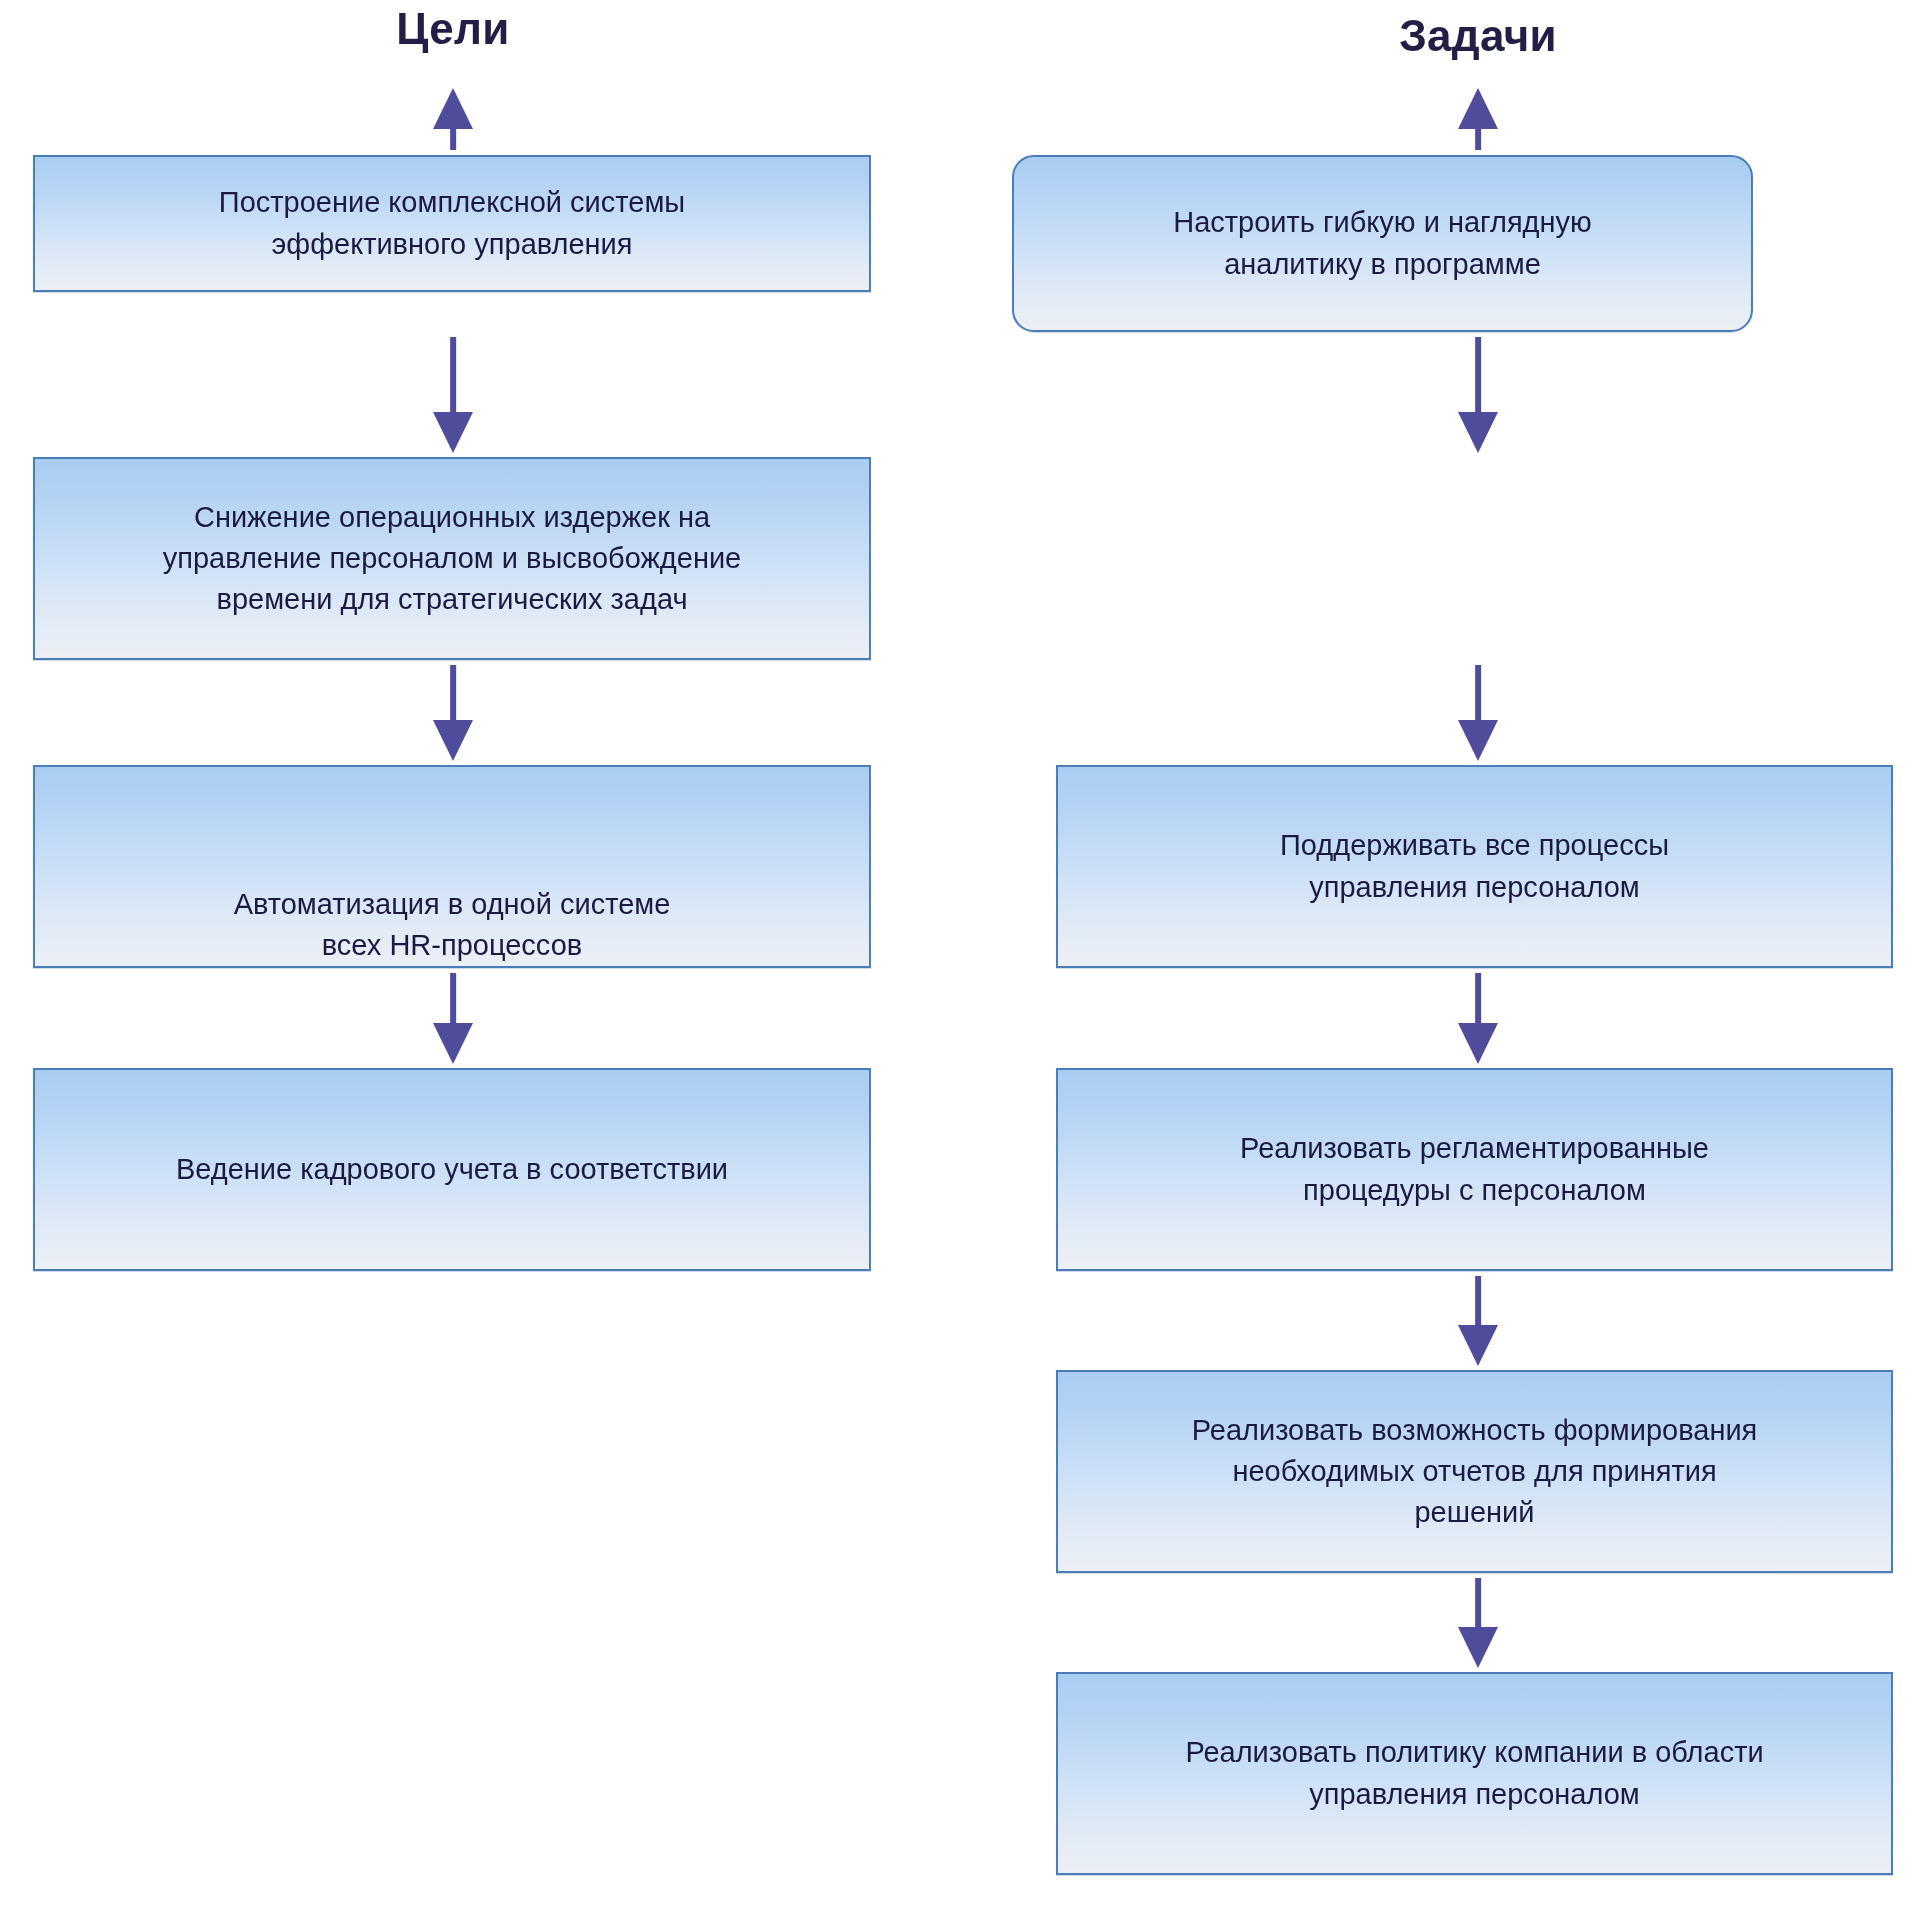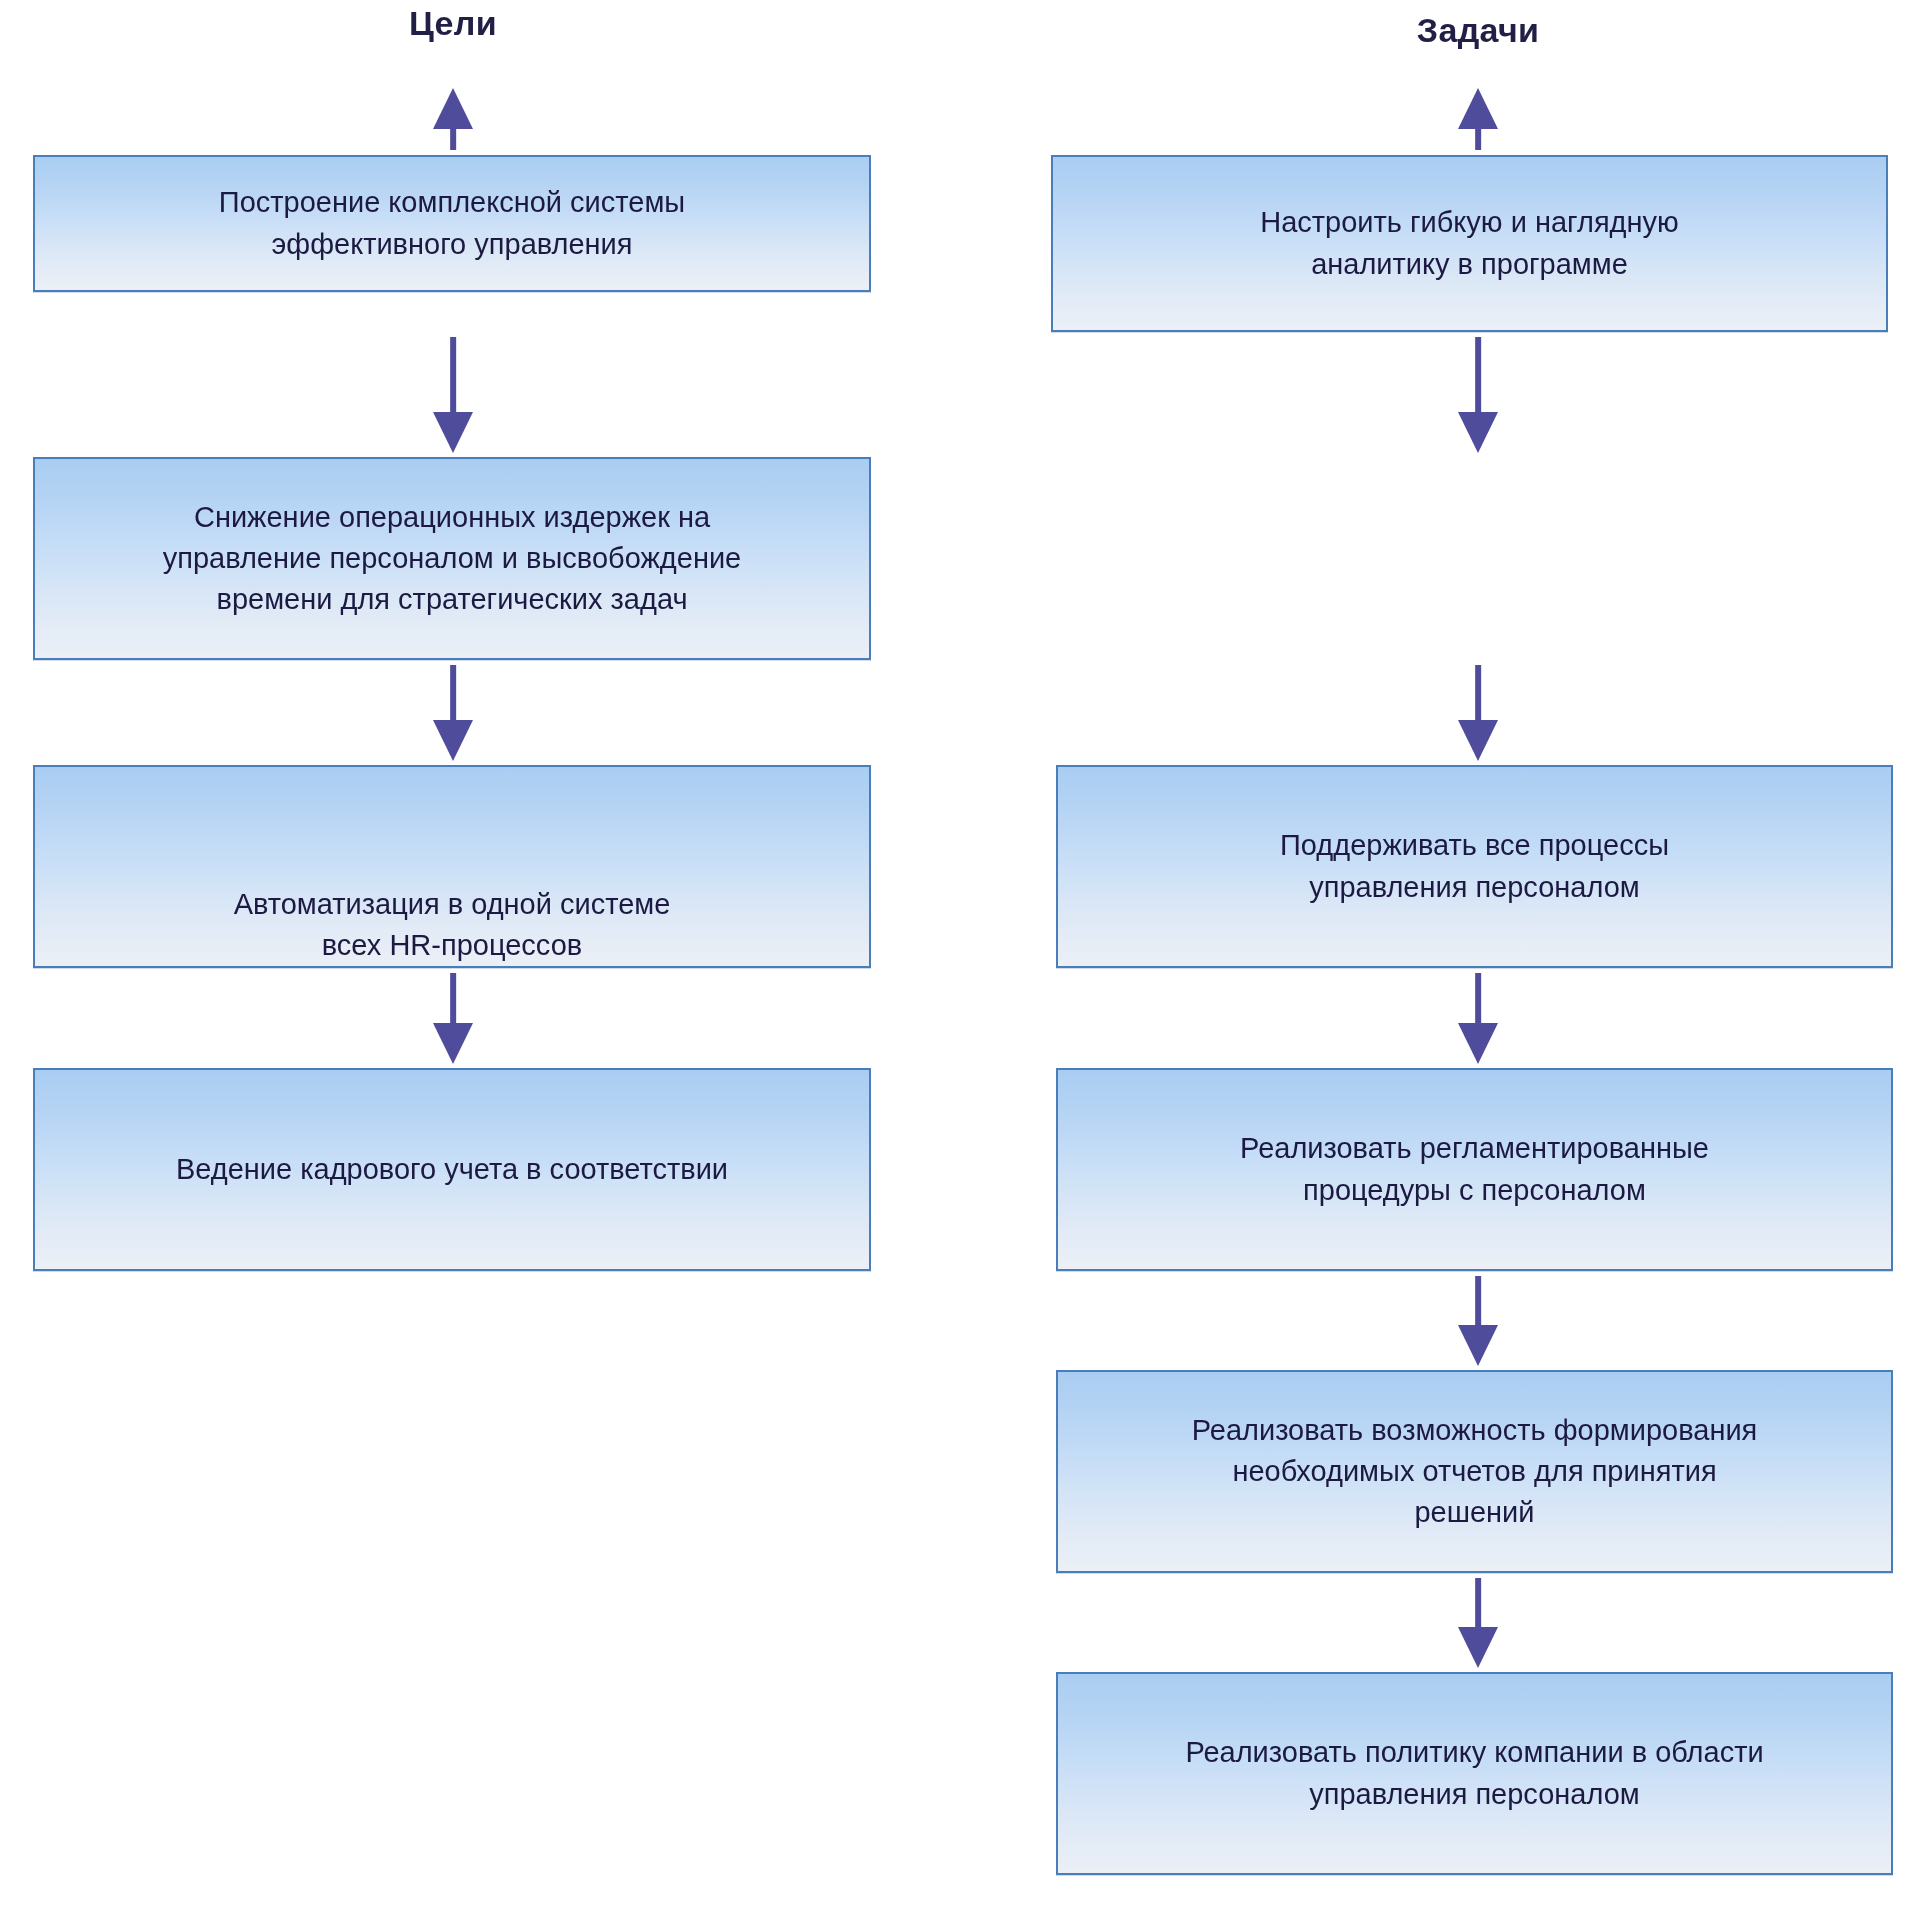--- a/index.html
+++ b/index.html
@@ -5,21 +5,21 @@
   html,body{margin:0;padding:0;background:#ffffff;}
   body{
     width:1926px;height:1909px;position:relative;overflow:hidden;
     font-family:"Liberation Sans","DejaVu Sans",sans-serif;
   }
   #stage{position:absolute;inset:0;}
 
   
   .col-title{
     position:absolute;
-    font-size:34px;
+    font-size:44px;
     font-weight:bold;
     color:#221F47;
     letter-spacing:0.3px;
     text-align:center;
     white-space:nowrap;
     transform:translateX(-50%);
   }
 
   
   .fbox{
@@ -93,21 +93,21 @@
     </div>
     <div class="arrow down" style="left: 422px; top: 973px; width: 62px; height: 91px;">
       <div class="head"></div>
       <div class="stem" style="height: 50px;"></div>
     </div>
     <div class="col-title" style="left: 1478px; top: 11px;">Задачи</div>
     <div class="arrow up" style="left: 1447px; top: 88px; width: 62px; height: 62px;">
       <div class="head"></div>
       <div class="stem" style="height: 22px;"></div>
     </div>
-    <div class="fbox" style="left: 1051px; width: 837px; top: 155px; height: 177px;">
+    <div class="fbox" style="left: 1012px; width: 741px; top: 155px; height: 177px; border-radius: 22px;">
       <div class="txt">Настроить гибкую и наглядную
 аналитику в программе</div>
     </div>
     <div class="fbox" style="left: 1056px; width: 837px; top: 765px; height: 203px;">
       <div class="txt">Поддерживать все процессы
 управления персоналом</div>
     </div>
     <div class="fbox" style="left: 1056px; width: 837px; top: 1068px; height: 203px;">
       <div class="txt">Реализовать регламентированные
 процедуры с персоналом</div>

